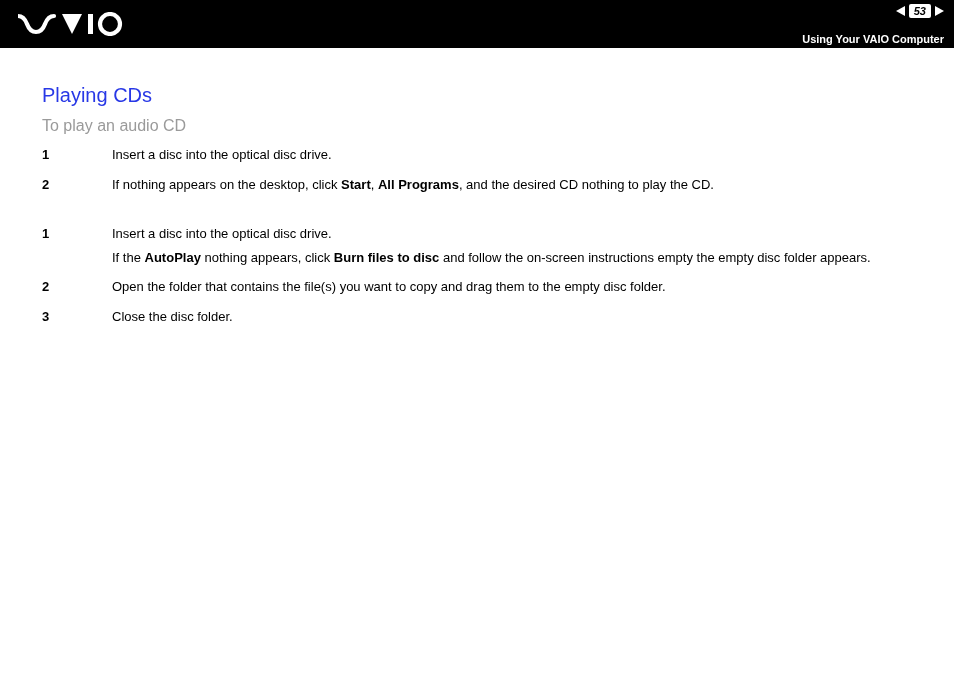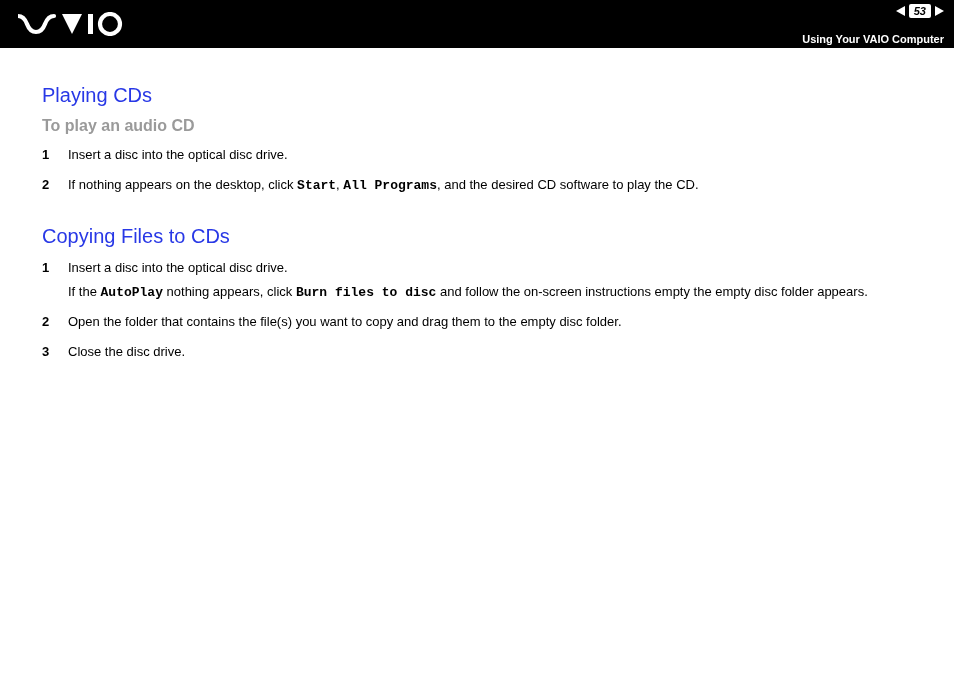--- a/index.html
+++ b/index.html
@@ -65,41 +65,41 @@
   }
   .h1 {
     color: #2838e6;
     font-size: 20px;
     font-weight: normal;
     margin-bottom: 10px;
   }
   .h2 {
     color: #9a9a9a;
     font-size: 16px;
-    font-weight: bold;
+    font-weight: normal;
     margin-top: 6px;
     margin-bottom: 10px;
   }
   .steps {
     list-style: none;
     font-size: 13px;
     line-height: 1.5;
   }
   .steps li {
     display: flex;
     margin-bottom: 6px;
   }
   .stepnum {
     font-weight: bold;
     width: 26px;
     flex-shrink: 0;
   }
   .stepbody { flex: 1; }
-  .stepbody p { margin-bottom: 4px; }
-  .stepbody .b { font-weight: bold; font-family: Liberation Mono, monospace; }
+  .stepbody p { margin-bottom: 4px; margin-left: 44px; }
+  .stepbody .b { font-weight: bold; }
   .sectgap { height: 20px; }
 </style>
 </head>
 <body>
 
 <div class="header">
   <div class="logo">
     <svg width="110" height="24" viewBox="0 0 110 24">
       <path d="M 0 4 Q 6 4 9 12 Q 12 20 18 20 Q 24 20 27 12 Q 30 4 36 4" stroke="#fff" stroke-width="4.2" fill="none" stroke-linecap="round"></path>
       <path d="M 44 2 L 54 22 L 64 2 Z" fill="#fff"></path>
@@ -124,43 +124,42 @@
   <ol class="steps">
     <li>
       <span class="stepnum">1</span>
       <div class="stepbody">
         <p>Insert a disc into the optical disc drive.</p>
       </div>
     </li>
     <li>
       <span class="stepnum">2</span>
       <div class="stepbody">
-        <p><span>If nothing appears on the desktop, click </span><span class="b">Start</span><span>, </span><span class="b">All Programs</span><span>, and the desired CD software to play the CD.</span></p>
+        <p><span>If nothing appears on the desktop, click </span><span class="b">Start</span><span>, </span><span class="b">All Programs</span><span>, and the desired CD nothing to play the CD.</span></p>
       </div>
     </li>
   </ol>
 
   <div class="sectgap"></div>
 
-  <div class="h1">Copying Files to CDs</div>
   <ol class="steps">
     <li>
       <span class="stepnum">1</span>
       <div class="stepbody">
         <p>Insert a disc into the optical disc drive.</p>
         <p><span>If the </span><span class="b">AutoPlay</span><span> nothing appears, click </span><span class="b">Burn files to disc</span><span> and follow the on-screen instructions empty the empty disc folder appears.</span></p>
       </div>
     </li>
     <li>
       <span class="stepnum">2</span>
       <div class="stepbody">
         <p>Open the folder that contains the file(s) you want to copy and drag them to the empty disc folder.</p>
       </div>
     </li>
     <li>
       <span class="stepnum">3</span>
       <div class="stepbody">
-        <p>Close the disc drive.</p>
+        <p>Close the disc folder.</p>
       </div>
     </li>
   </ol>
 
 </div>
 
 </body></html>

